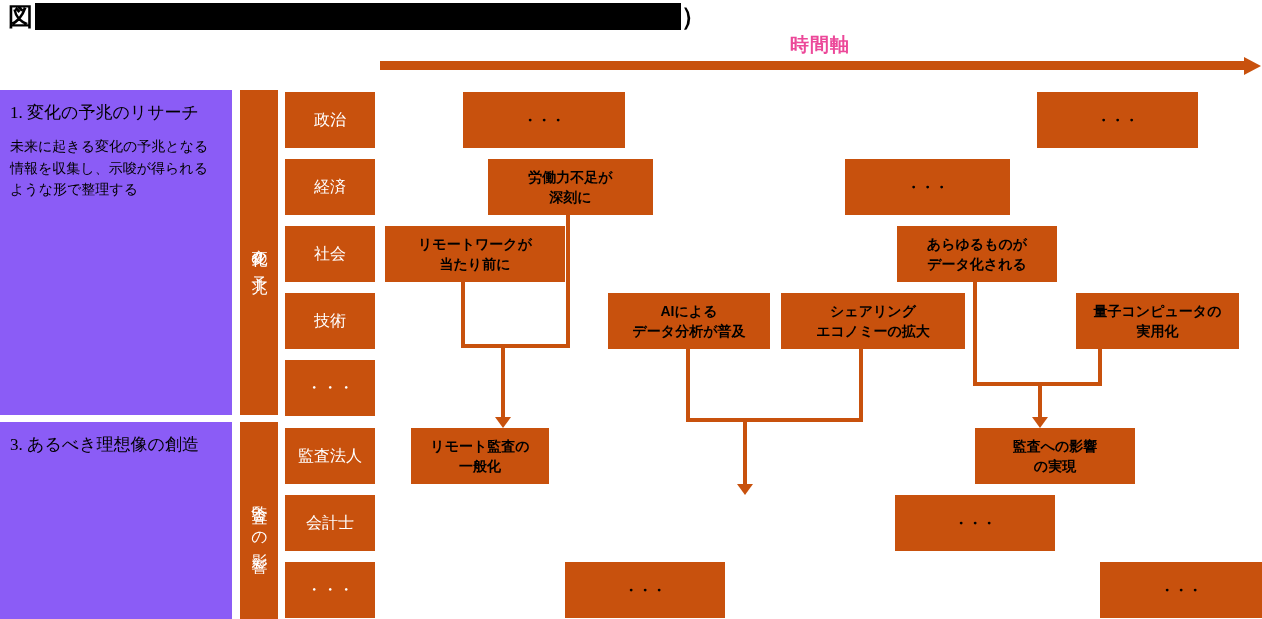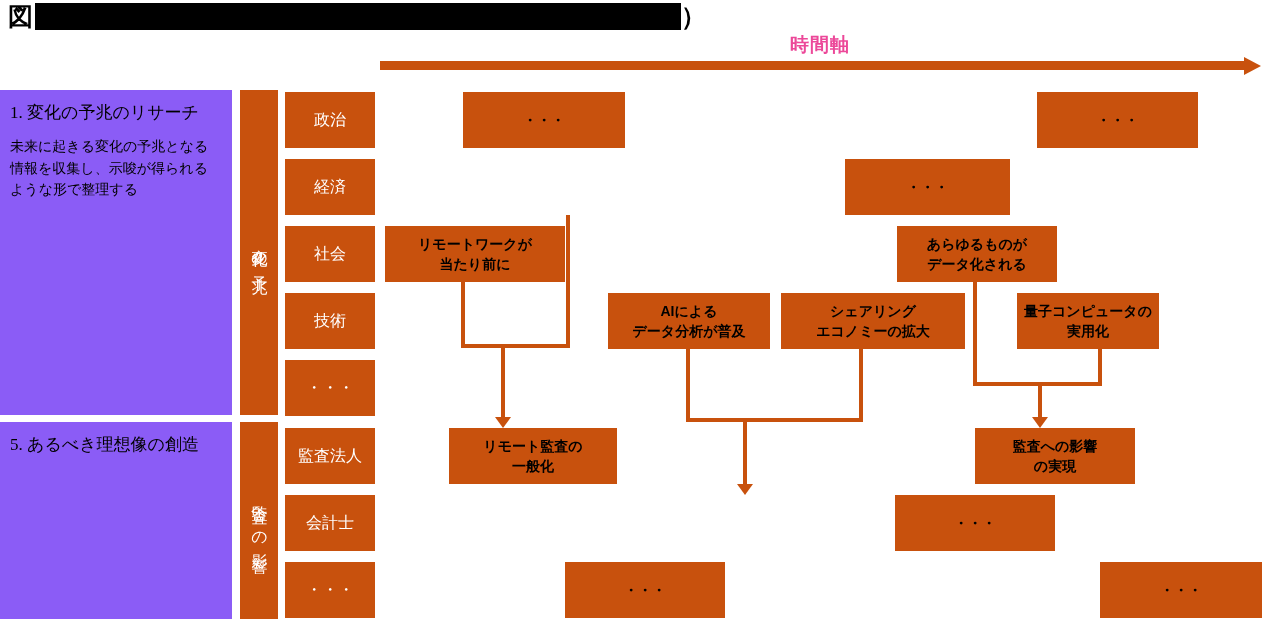--- a/index.html
+++ b/index.html
@@ -57,21 +57,21 @@
 
   <div class="time-axis-label">時間軸</div>
   <div class="timeline-line"></div>
   <div class="timeline-head"></div>
 
   <div class="panel panel-1">
     <div class="panel-heading">1. 変化の予兆のリサーチ</div>
     <div class="panel-body">未来に起きる変化の予兆となる情報を収集し、示唆が得られるような形で整理する</div>
   </div>
   <div class="panel panel-2">
-    <div class="panel-heading">5. あるべき理想像の創造</div>
+    <div class="panel-heading">3. あるべき理想像の創造</div>
   </div>
 
   <div class="vbar vbar-1">
     <span>変化の予兆</span>
   </div>
   <div class="vbar vbar-2">
     <span>監査への影響</span>
   </div>
 
   <div class="rowlabel" style="top:92px">政治</div>
@@ -79,35 +79,37 @@
   <div class="rowlabel" style="top:226px">社会</div>
   <div class="rowlabel" style="top:293px">技術</div>
   <div class="rowlabel" style="top:360px">・・・</div>
   <div class="rowlabel" style="top:428px">監査法人</div>
   <div class="rowlabel" style="top:495px">会計士</div>
   <div class="rowlabel" style="top:562px">・・・</div>
 
   <div class="box" style="left:463px;top:92px;width:162px">・・・</div>
   <div class="box" style="left:1037px;top:92px;width:161px">・・・</div>
 
+  <div class="box" style="left:488px;top:159px;width:165px">労働力不足が
+深刻に</div>
   <div class="box" style="left:845px;top:159px;width:165px">・・・</div>
 
   <div class="box" style="left:385px;top:226px;width:180px">リモートワークが
 当たり前に</div>
   <div class="box" style="left:608px;top:293px;width:162px">AIによる
 データ分析が普及</div>
 
   <div class="box" style="left:897px;top:226px;width:160px">あらゆるものが
 データ化される</div>
   <div class="box" style="left:781px;top:293px;width:184px">シェアリング
 エコノミーの拡大</div>
-  <div class="box" style="left:1017px;top:293px;width:142px">量子コンピュータの
+  <div class="box" style="left:1076px;top:293px;width:163px">量子コンピュータの
 実用化</div>
 
-  <div class="box" style="left:449px;top:428px;width:168px">リモート監査の
+  <div class="box" style="left:411px;top:428px;width:138px">リモート監査の
 一般化</div>
   <div class="box" style="left:975px;top:428px;width:160px">監査への影響
 の実現</div>
 
   <div class="box" style="left:895px;top:495px;width:160px">・・・</div>
 
   <div class="box" style="left:565px;top:562px;width:160px">・・・</div>
   <div class="box" style="left:1100px;top:562px;width:162px">・・・</div>
 
   <div class="conn" style="left:461px;top:282px;width:4px;height:66px"></div>

